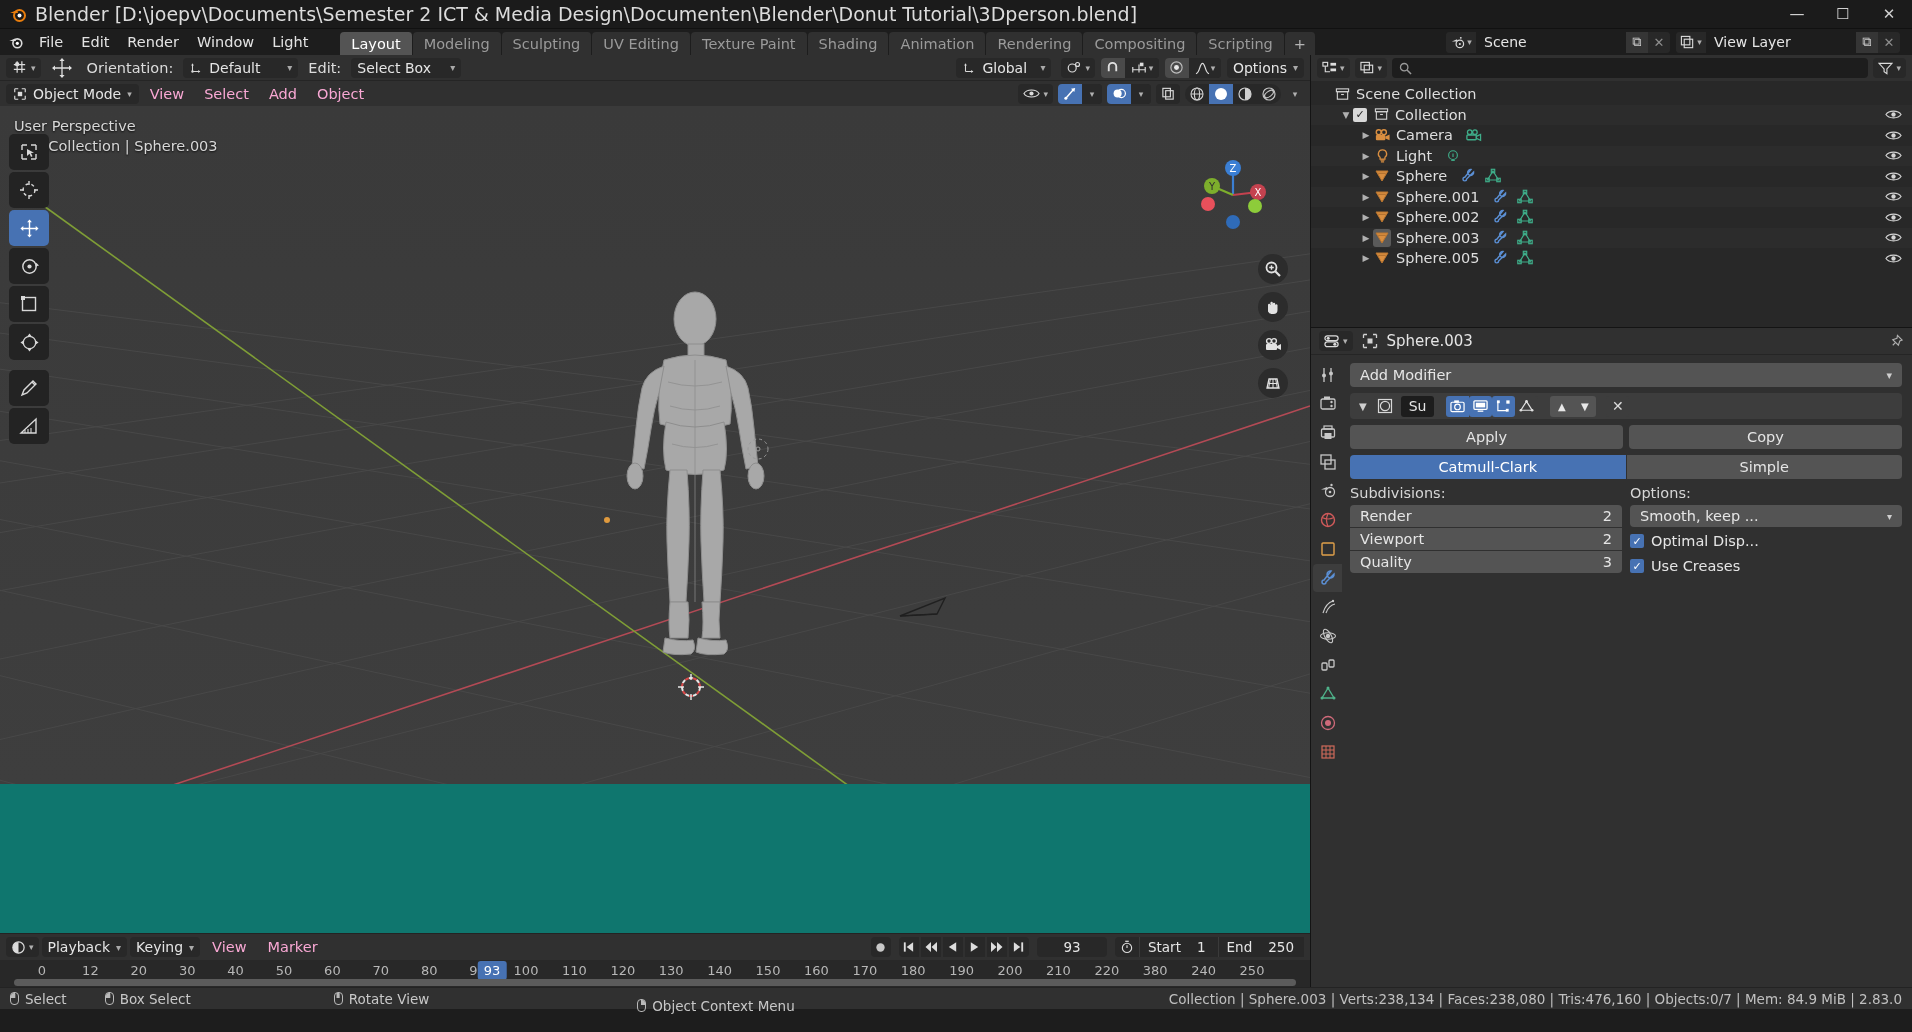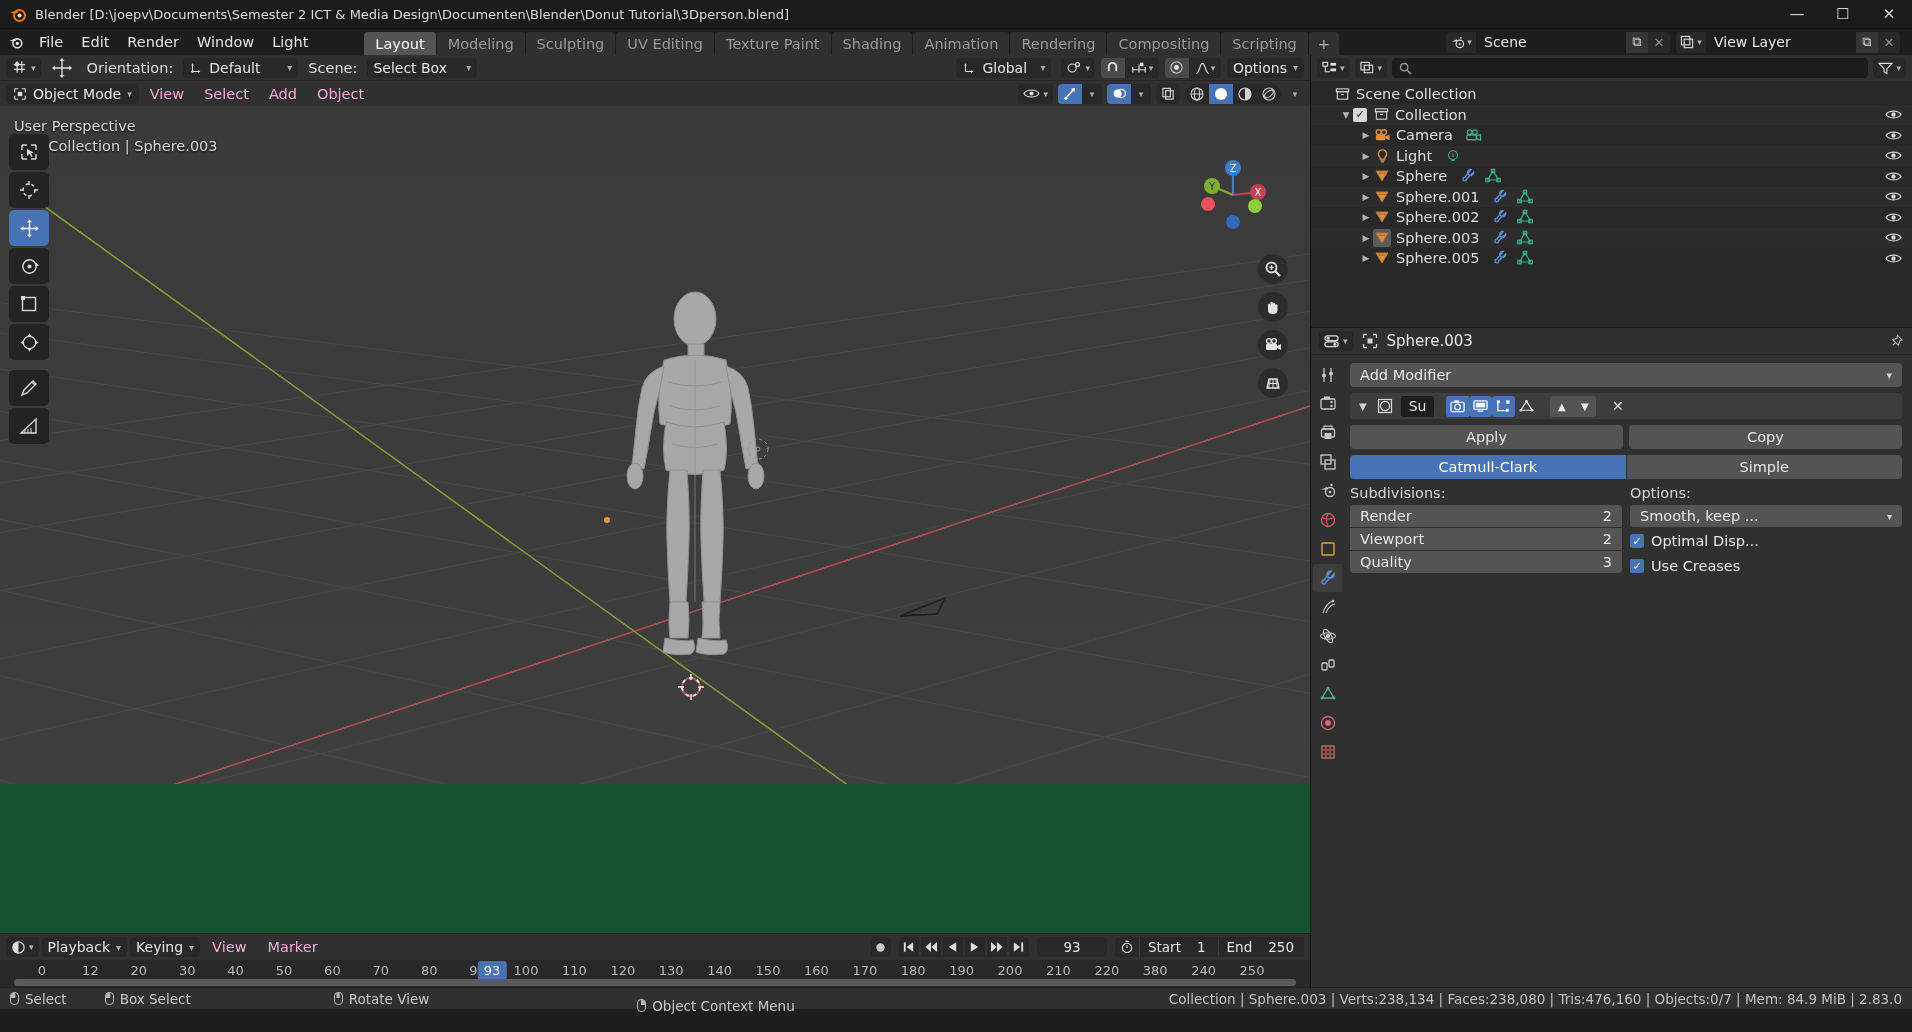--- a/index.html
+++ b/index.html
@@ -3,33 +3,33 @@
 <meta charset="utf-8">
 <style>
   * { box-sizing: border-box; margin:0; padding:0; }
   html,body { width:1912px; height:1032px; overflow:hidden; background:#1d1d1d;
     font-family:"DejaVu Sans", sans-serif; color:#e5e5e5; font-size:15px; }
 
   
   #titlebar { height:29px; background:#1b1b1b; display:flex; align-items:center;
     border-bottom:1px solid #111; }
   #titlebar .blender-logo { width:18px; height:18px; margin:0 8px 0 9px; flex:0 0 auto; }
-  #titlebar .title-text { font-size:13px; color:#dcdcdc; white-space:nowrap; }
+  #titlebar .title-text { font-size:19px; color:#dcdcdc; white-space:nowrap; }
   #titlebar .win-btns { margin-left:auto; display:flex; height:100%; }
   #titlebar .win-btn { width:46px; height:100%; display:flex; align-items:center;
     justify-content:center; color:#d0d0d0; font-size:15px; }
 
   
   #topbar { height:26px; background:#1d1d1d; display:flex; align-items:stretch;
     padding-left:6px; position:relative; }
   #topbar .tb-logo { width:20px; display:flex; align-items:center; justify-content:center;
     margin-right:4px; }
   .menu-item { padding:0 9px; display:flex; align-items:center; font-size:14.5px;
     color:#e3e3e3; white-space:nowrap; }
-  .ws-tabs { display:flex; align-items:stretch; margin-left:28px;padding-left:19px; }
+  .ws-tabs { display:flex; align-items:stretch; margin-left:4px;padding-left:19px; }
   .ws-tab { padding:0 11px; display:flex; align-items:center; font-size:14.5px;
     color:#9a9a9a; background:#303030; border-right:1px solid #1d1d1d;
     border-top-left-radius:4px; border-top-right-radius:4px; margin-top:3px;
     white-space:nowrap; }
   .ws-tab.active { background:#545454; color:#ffffff; }
   .ws-tab.plus { color:#b5b5b5; padding:0 9px; }
   .topbar-right { margin-left:auto; display:flex; align-items:center; gap:0px;
     padding-right:6px; }
   .scene-block { display:flex; align-items:center; background:#282828; border-radius:4px;
     height:21px; margin-right:6px; overflow:hidden; }
@@ -68,21 +68,21 @@
   .vh-menu { padding:0 9px; font-size:14.5px; color:#f9a8d4; height:20px;
     display:flex; align-items:center; }
   .vh-right { margin-left:auto; display:flex; align-items:center; gap:5px; }
   .shade-group { display:flex; background:#282828; border-radius:10px; overflow:hidden;
     height:20px; }
   .shade-btn { width:24px; display:flex; align-items:center; justify-content:center; }
   .shade-btn.active { background:#4772b3; }
 
   
   #viewport { flex:1; position:relative; overflow:hidden;
-    background:#14532d; }
+    background:#0f766e; }
   #vpGrid { position:absolute; inset:0; }
   .vp-text { position:absolute; left:14px; font-size:14.5px; color:#d8d8d8;
     text-shadow:0 1px 2px rgba(0,0,0,.8); }
 
   
   #toolbar { position:absolute; left:9px; top:28px; width:40px;
     display:flex; flex-direction:column; gap:2px; }
   .tool-btn { width:40px; height:36px; background:#232323; border-radius:5px;
     display:flex; align-items:center; justify-content:center; }
   .tool-btn.active { background:#4772b3; }
@@ -305,21 +305,21 @@
       <div class="dropdown" style="min-width:115px;">
         <svg width="14" height="14" viewBox="0 0 16 16">
           <path d="M4 12 v-8 M4 12 h8" stroke="#d8d8d8" stroke-width="1.2" fill="none"></path>
           <path d="M4 2.5 l-1.6 2.5 h3.2 Z" fill="#d8d8d8"></path>
           <path d="M13 12 l-2.5-1.6 v3.2 Z" fill="#d8d8d8"></path>
           <circle cx="4" cy="12" r="1.4" fill="#d8d8d8"></circle>
         </svg>
         <span>Default</span>
         <span class="caret">▾</span>
       </div>
-      <span class="th-label">Scene:</span>
+      <span class="th-label">Edit:</span>
       <div class="dropdown" style="min-width:110px;">
         <span>Select Box</span>
         <span class="caret">▾</span>
       </div>
 
       <div style="flex:1"></div>
 
       <div class="dropdown" style="min-width:95px;margin-right:4px;">
         <svg width="14" height="14" viewBox="0 0 16 16">
           <path d="M4 12 v-8 M4 12 h8" stroke="#d8d8d8" stroke-width="1.2" fill="none"></path>

